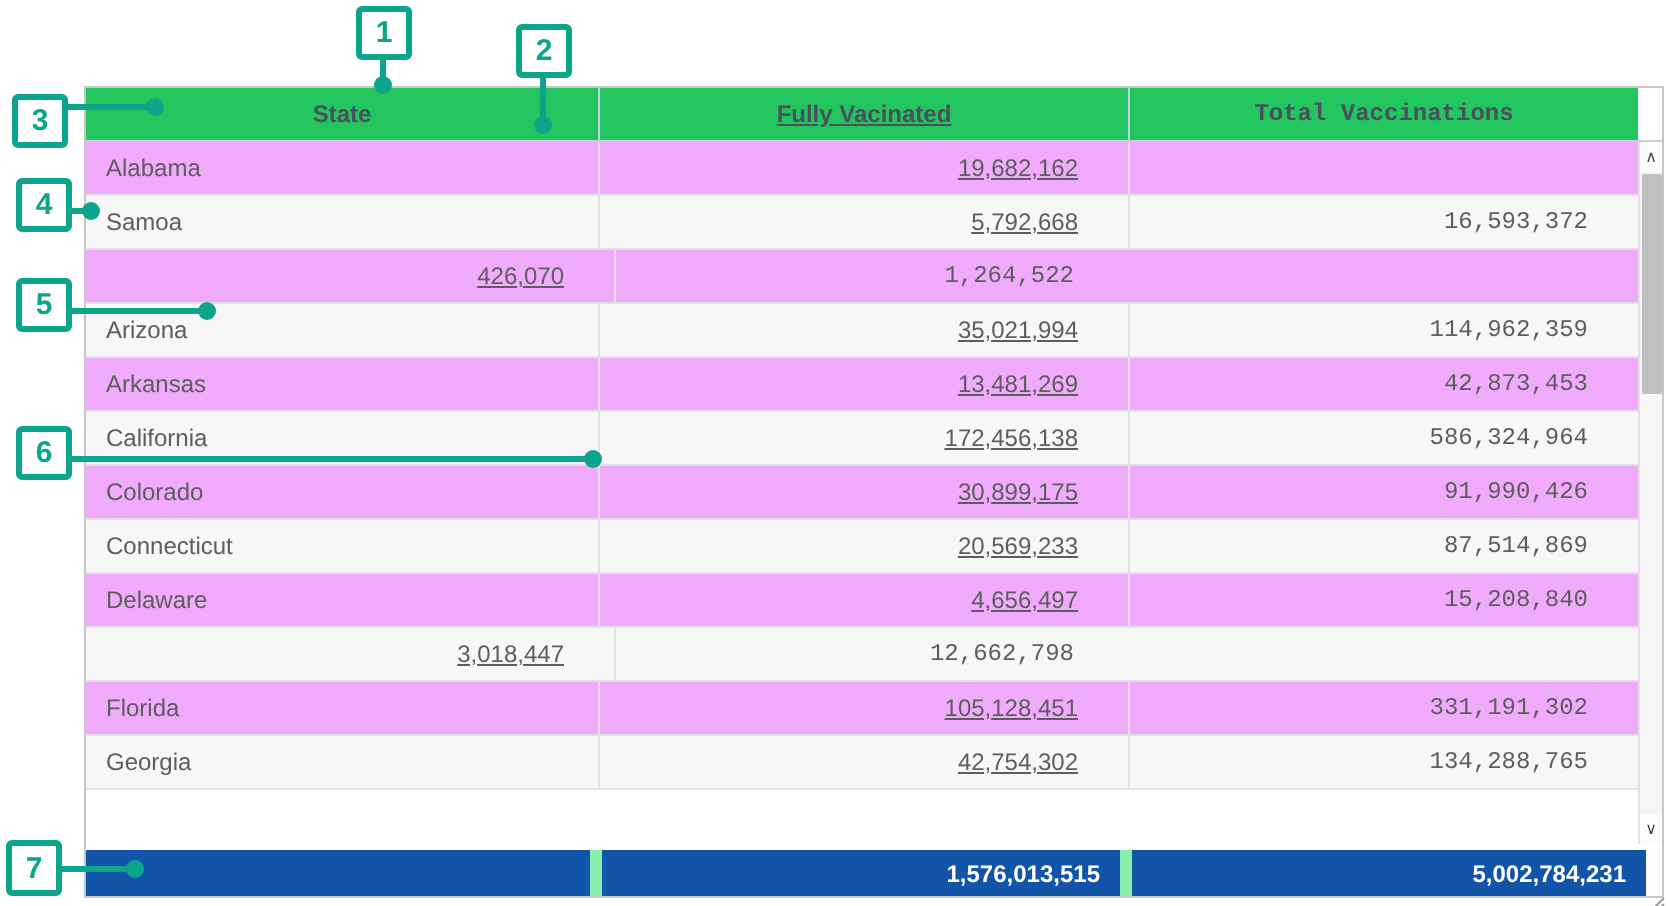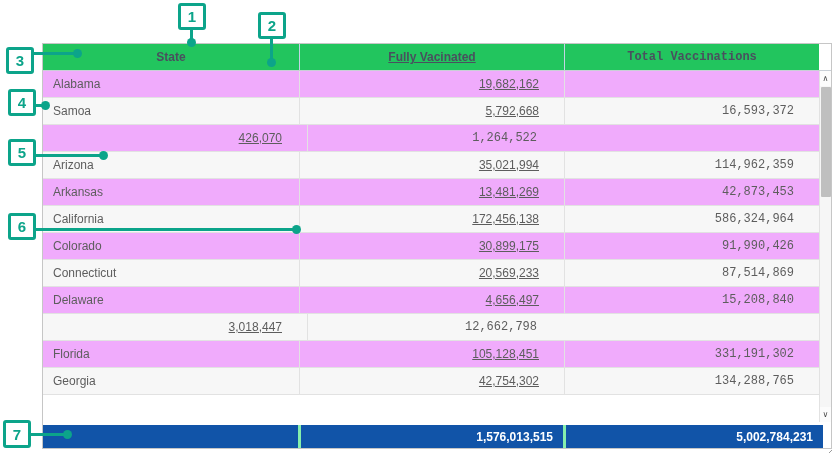--- a/index.html
+++ b/index.html
@@ -44,21 +44,21 @@
   }
   .scroll-btn.up { top:0; }
   .scroll-btn.down { bottom:0; }
   .thumb { position:absolute; left:1px; top:16px; width:10px; height:110px; background:#bfbfbf; border-radius:1px; }
 
   
   .footer {
     position:absolute; left:0; bottom:0; width:780px; height:23px;
     background:#1154a8; display:flex; color:#ffffff; font-size:12px; font-weight:bold;
   }
-  .footer .cell { display:flex; align-items:center; border-right:3px solid #86efac; }
+  .footer .cell { display:flex; align-items:center; border-right:6px solid #86efac; }
   .footer .cell.num { justify-content:flex-end; padding-right:10px; }
   .footer .fcol1 { width:258px; } .footer .fcol2 { width:265px; } .footer .fcol3 { width:257px; border-right:none; }
 
   .grip { position:absolute; left:825px; top:443px; width:8px; height:8px; }
 
   
   .callout-box {
     position:absolute; width:28px; height:27px; background:#ffffff;
     border:3px solid #0ca48a; border-radius:3px; z-index:10;
     display:flex; align-items:center; justify-content:center;

